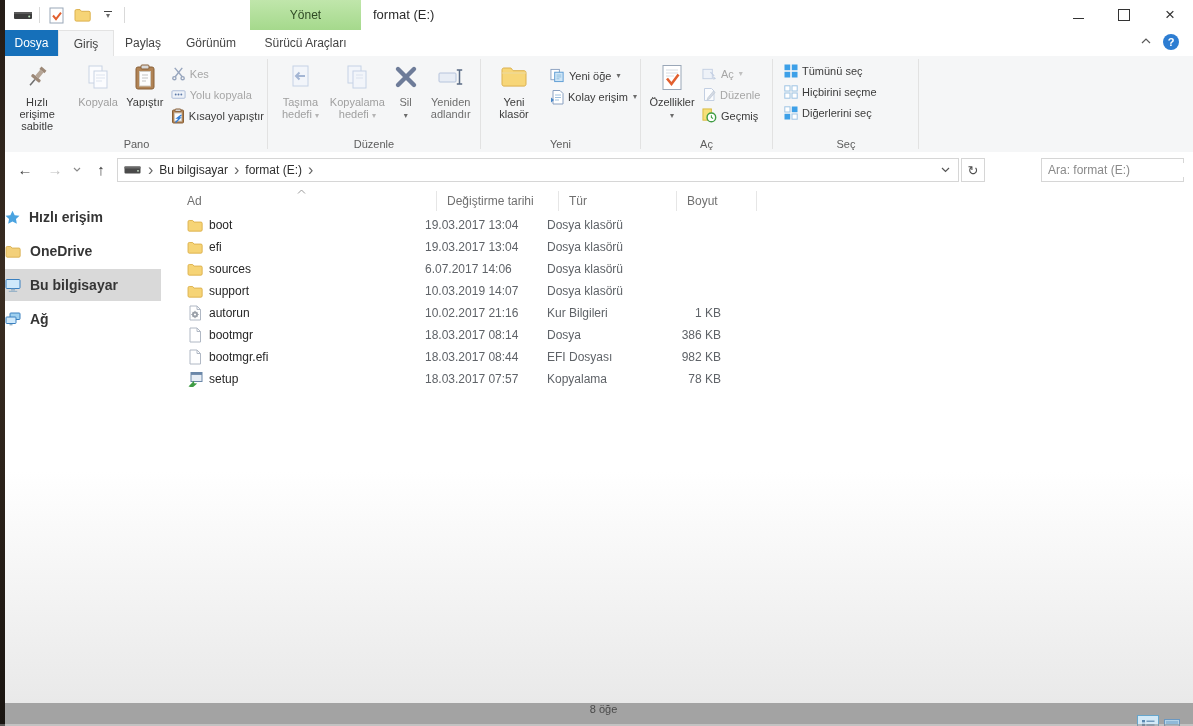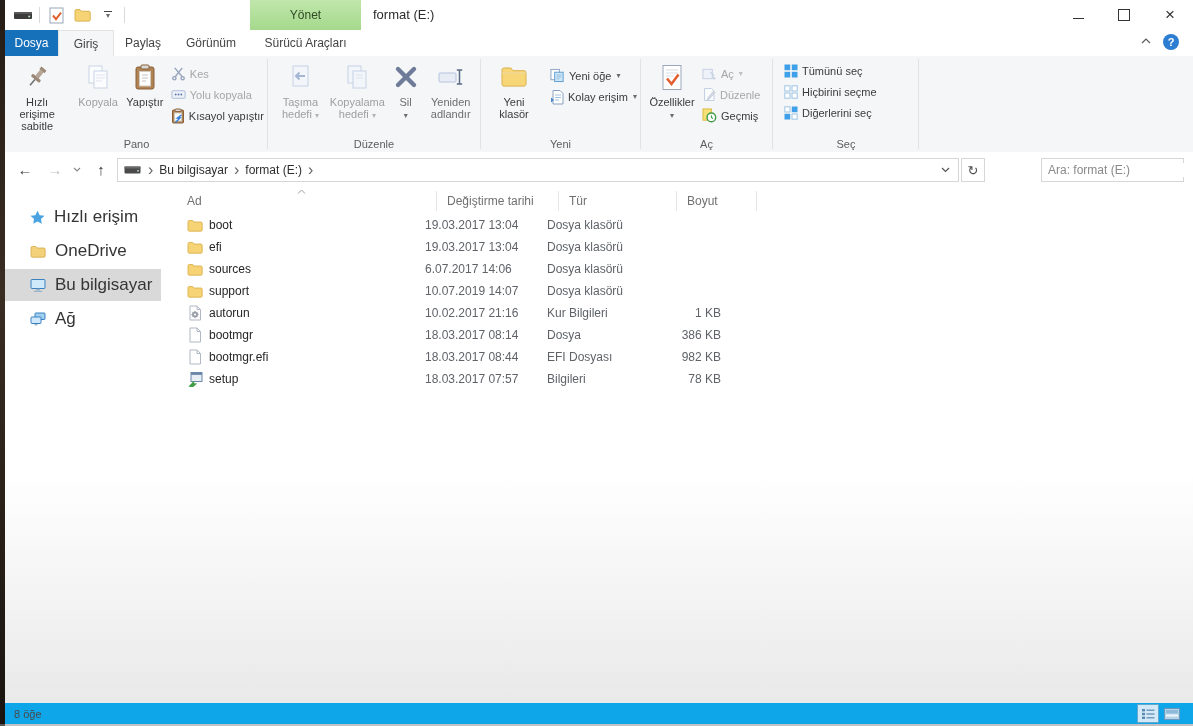--- a/index.html
+++ b/index.html
@@ -71,42 +71,42 @@
       display:flex;align-items:center;justify-content:center;font-size:13px;color:#4f4f4f;background:#fff;}
   #searchbox{position:absolute;left:1036px;top:6px;right:9px;height:24px;border:1px solid #d6d6d6;background:#fff;
       display:flex;align-items:center;box-sizing:border-box;}
   #search-input{border:none;outline:none;flex:1;font-size:12px;padding:0 6px;font-family:"Liberation Sans",sans-serif;color:#333;}
   #search-input::placeholder{color:#8a8a8a;opacity:1;}
   #search-mag{padding:0 8px;}
 
   
   #content{left:5px;top:188px;right:0;bottom:23px;background:linear-gradient(180deg,#ffffff 55%,#e9e9e9 100%);}
   #sidebar{position:absolute;left:0;top:0;width:156px;bottom:0;}
-  .side-item{display:flex;align-items:center;gap:9px;height:32px;padding-left:25px;font-size:17px;color:#353535;margin-bottom:2px;}
+  .side-item{display:flex;align-items:center;gap:9px;height:32px;font-size:14px;color:#353535;margin-bottom:2px;font-weight:bold;}
   .side-item.first{margin-top:13px;}
   .side-item.selected{background:#d9d9d9;}
 
   #filelist{position:absolute;left:160px;top:0;right:8px;bottom:0;}
   #header-row{display:flex;height:26px;align-items:center;font-size:12px;color:#707070;position:relative;}
   .hc{box-sizing:border-box;height:20px;display:flex;align-items:center;border-right:1px solid #e6e6e6;}
   .hc-name{width:272px;padding-left:22px;}
   .hc-date{width:122px;padding-left:10px;}
   .hc-type{width:118px;padding-left:10px;}
   .hc-size{width:80px;padding-left:10px;}
   #sort-caret{position:absolute;left:132px;top:1px;}
   .row{display:flex;align-items:center;height:22px;font-size:12px;}
   .c-name{width:250px;color:#262626;display:flex;align-items:center;gap:0;}
   .row .ric{width:16px;height:16px;margin-left:22px;display:flex;align-items:center;justify-content:center;}
   .c-name .nm{padding-left:6px;}
   .c-date{width:122px;color:#5f6368;padding-left:10px;box-sizing:border-box;}
   .c-type{width:118px;color:#5f6368;padding-left:10px;box-sizing:border-box;}
   .c-size{width:80px;color:#5f6368;text-align:right;padding-right:14px;box-sizing:border-box;}
 
   
-  #statusbar{left:5px;bottom:2px;right:0;height:21px;background:#0ea5e9;display:flex;align-items:center;}
+  #statusbar{left:5px;bottom:2px;right:0;height:21px;background:#a3a3a3;display:flex;align-items:center;flex-direction:column;}
   #item-count{font-size:11px;color:#4a4a4a;padding-left:9px;}
   #view-btns{margin-left:auto;display:flex;gap:2px;padding-right:10px;}
   .view-btn{width:22px;height:19px;display:flex;align-items:center;justify-content:center;box-sizing:border-box;border:1px solid transparent;}
   .view-btn.selected{background:#d3e9f7;border-color:#66a6cc;}
 </style>
 </head>
 <body>
 
 <div id="left-edge" class="abs"></div>
 
@@ -526,21 +526,21 @@
     </div>
     <div class="row">
       <span class="c-name">
           <span class="ric">
             <svg width="16" height="13" viewBox="0 0 17 14">
               <path d="M1 3c0-.8.5-1.4 1.3-1.4H6l1.4 1.7H15c.7 0 1.2.5 1.2 1.3v7.2c0 .8-.5 1.3-1.2 1.3H2.2C1.5 13.1 1 12.6 1 11.8z" fill="#f6d476" stroke="#dcb14e"></path>
             </svg>
           </span>
           <span class="nm">support</span>
         </span>
-      <span class="c-date">10.07.2019 14:07</span>
+      <span class="c-date">10.03.2019 14:07</span>
       <span class="c-type">Dosya klasörü</span>
       <span class="c-size"></span>
     </div>
     <div class="row">
       <span class="c-name">
           <span class="ric">
             <svg width="14" height="16" viewBox="0 0 14 16">
               <path d="M2 1h7l3.5 3.5V15H2z" fill="#fff" stroke="#b0b8c4"></path>
               <path d="M9 1v3.5h3.5" fill="none" stroke="#b0b8c4"></path>
               <circle cx="7" cy="9.5" r="3" fill="#9aa0a8"></circle>
@@ -587,21 +587,21 @@
           <span class="ric">
             <svg width="16" height="16" viewBox="0 0 16 16">
               <rect x="4" y="1.5" width="11" height="9" fill="#e8eef5" stroke="#6b87a8"></rect>
               <rect x="4" y="1.5" width="11" height="2.4" fill="#6b87a8"></rect>
               <path d="M1.5 15.5l5.5-5.7.2 2.4 3 .3-4.6 4z" fill="#3f9c44"></path>
             </svg>
           </span>
           <span class="nm">setup</span>
         </span>
       <span class="c-date">18.03.2017 07:57</span>
-      <span class="c-type">Bilgileri</span>
+      <span class="c-type">Kopyalama</span>
       <span class="c-size">78 KB</span>
     </div>
   </div>
 </div>
 
 <div id="statusbar" class="abs">
   <span id="item-count">8 öğe</span>
   <div id="view-btns">
     <span class="view-btn selected">
       <svg width="14" height="12" viewBox="0 0 14 12">

